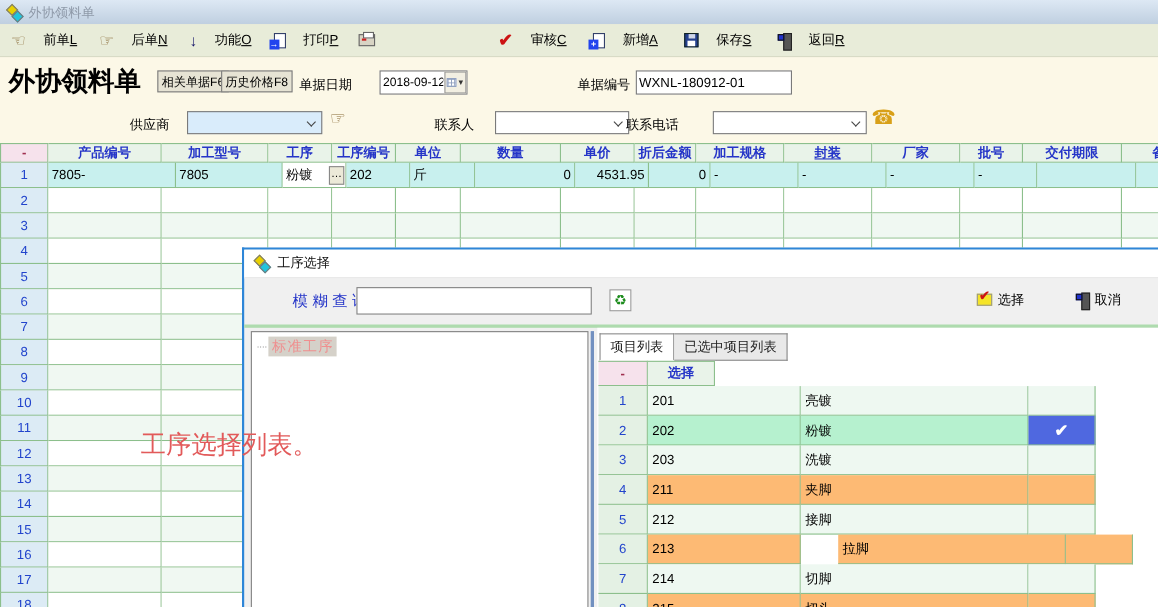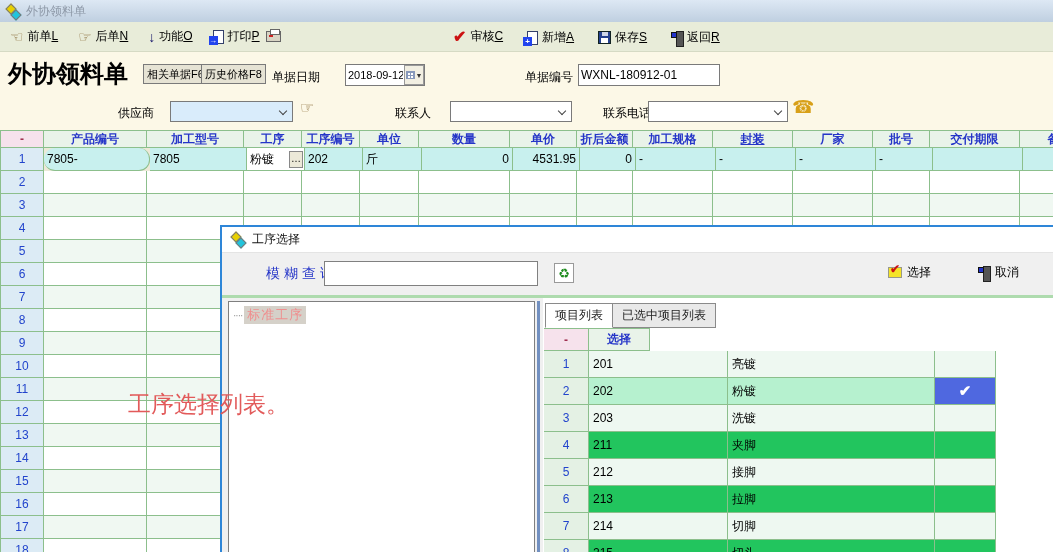--- a/index.html
+++ b/index.html
@@ -16,24 +16,24 @@
     background:linear-gradient(#dde8f4,#bfcfe0);display:flex;align-items:center;padding-left:5px}
   .titlebar .title{color:#8e99a8;font-size:12px;margin-left:6px}
   .diamond-icon{position:relative;width:15px;height:15px;display:inline-block;
     background:radial-gradient(circle at 8px 8px,#d02020 2px,transparent 2.6px)}
   .diamond-icon::before{content:"";position:absolute;left:2px;top:1px;width:6px;height:6px;background:#e8d000;transform:rotate(45deg);border:1px solid #777}
   .diamond-icon::after{content:"";position:absolute;left:7px;top:7px;width:6px;height:6px;background:#22c4dc;transform:rotate(45deg);border:1px solid #777}
 
   
   .toolbar{position:absolute;left:0;top:22px;width:1053px;height:30px;background:#e8ecd9;
     border-bottom:1px solid #d6dac4;display:flex;align-items:center}
-  .tb-item{display:flex;align-items:center;gap:4px;font-size:12px;color:#000;cursor:default}
+  .tb-item{display:flex;align-items:center;gap:16px;font-size:12px;color:#000;cursor:default}
   .tb-item u{text-decoration:underline}
   .tb-left{display:flex;align-items:center;gap:20px;margin-left:10px}
-  .tb-right{position:absolute;left:453px;display:flex;align-items:flex-end;gap:24px}
+  .tb-right{position:absolute;left:453px;display:flex;align-items:center;gap:24px}
   .ico{display:inline-flex;align-items:center;justify-content:center}
   .hand-left::before{content:"☜";font-size:15px;color:#8a6d3b}
   .hand-right::before{content:"☞";font-size:15px;color:#8a6d3b}
   .arrow-down::before{content:"↓";font-size:14px;font-weight:bold;color:#16166a}
   .red-check::before{content:"✔";font-size:16px;font-weight:bold;color:#cc1212}
   .doc{position:relative;width:11px;height:14px;background:#fff;border:1px solid #33406a}
   .doc::after{position:absolute;left:-5px;top:5px;width:9px;height:9px;background:#2244ee;color:#fff;
     font-size:8px;line-height:9px;text-align:center;font-weight:bold}
   .doc.plus::after{content:"+"}
   .doc.arrow::after{content:"→"}
@@ -100,21 +100,21 @@
   .tree-dots{color:#999;font-size:10px;letter-spacing:-1px;margin-right:2px}
   .tree-label{background:#d5d1c9;color:#ef8f8f;padding:0 3px;letter-spacing:1px}
   .splitter{position:absolute;left:315px;top:74px;width:3px;bottom:0;background:#7290c0}
   .right-panel{position:absolute;left:321px;top:71px;right:0;bottom:-2px;background:#fff}
   .tabs{display:flex;margin:6px 0 0 2px;height:24px;align-items:flex-end;font-size:12px}
   .tab{padding:3px 9px;border:1px solid #8a8a8a;cursor:default}
   .tab.active{background:#fff;border-bottom:1px solid #fff;color:#222}
   .tab.inactive{background:#e9e9e9;border-left:none;color:#222}
   .dlg-table{position:absolute;left:1px;top:30px}
   .dc{flex:0 0 auto;border-right:1px solid var(--g);border-bottom:1px solid var(--g);
-     font-size:12px;display:flex;align-items:center;padding:0 4px;overflow:hidden;background:#22c55e}
+     font-size:12px;display:flex;align-items:center;padding:0 4px;overflow:hidden;background:#fdba74}
   .dh{justify-content:center;color:var(--blue);font-weight:bold;background:#e9f3e9;border-top:1px solid var(--g)}
   .dhdash{background:#f6e2ec;color:#a03050}
   .dnum{justify-content:center;color:#2244cc;background:#e4f1e4}
   .dalt{background:#eef8f1}
   .dsel{background:#b6f1cf}
   .dchk{background:#4f68e0;color:#fff;font-weight:bold;font-size:15px;justify-content:center;padding:0}
 </style>
 </head>
 <body>
 
@@ -180,21 +180,21 @@
 
     <span class="lab" style="left:118px;top:53px">供应商</span>
     <div class="combo blue" style="left:170px;top:49px;width:123px">
         <span class="chev"></span>
       </div>
     <span class="hand-point" style="left:300px;top:46px">☞</span>
     <span class="lab" style="left:395px;top:53px">联系人</span>
     <div class="combo" style="left:450px;top:49px;width:122px">
         <span class="chev"></span>
       </div>
-    <span class="lab" style="left:603px;top:53px">联系电话</span>
+    <span class="lab" style="left:569px;top:53px">联系电话</span>
     <div class="combo" style="left:648px;top:49px;width:140px">
         <span class="chev"></span>
       </div>
     <span class="phone-ic" style="left:792px;top:44px">☎</span>
   </div>
 
   <div class="main-table">
       <div class="row">
         <div class="c h hdash bl" style="width: 44px; height: 18px;">-</div>
         <div class="c h" style="width: 103px; height: 18px;">产品编号</div>
@@ -207,21 +207,21 @@
         <div class="c h" style="width: 56px; height: 18px;">折后金额</div>
         <div class="c h" style="width: 80px; height: 18px;">加工规格</div>
         <div class="c h" style="width: 80px; height: 18px; text-decoration: underline;">封装</div>
         <div class="c h" style="width: 80px; height: 18px;">厂家</div>
         <div class="c h" style="width: 57px; height: 18px;">批号</div>
         <div class="c h" style="width: 90px; height: 18px;">交付期限</div>
         <div class="c h" style="width: 80px; height: 18px;">备注</div>
       </div>
       <div class="row">
         <div class="c num bl" style="width: 44px; height: 23px;">1</div>
-        <div class="c filled" style="width: 106px; height: 23px; border-radius: 11px;">7805-</div>
+        <div class="c filled" style="width: 116px; height: 23px;">7805-</div>
         <div class="c filled" style="width: 97px; height: 23px;">7805</div>
         <div class="c proc" style="width: 58px; height: 23px;">
           <span>粉镀</span>
           <div class="dots">…</div>
         </div>
         <div class="c filled" style="width: 58px; height: 23px;">202</div>
         <div class="c filled" style="width: 59px; height: 23px;">斤</div>
         <div class="c filled ra" style="width: 91px; height: 23px;">0</div>
         <div class="c filled ra" style="width: 67px; height: 23px;">4531.95</div>
         <div class="c filled ra" style="width: 56px; height: 23px;">0</div>
@@ -587,21 +587,21 @@
           </div>
           <div class="row">
             <div class="dc dnum" style="width: 45px; height: 27px;">5</div>
             <div class="dc dalt" style="width: 139px; height: 27px;">212</div>
             <div class="dc dalt" style="width: 207px; height: 27px;">接脚</div>
             <div class="dc dalt" style="width: 61px; height: 27px;"></div>
           </div>
           <div class="row">
             <div class="dc dnum" style="width: 45px; height: 27px;">6</div>
             <div class="dc" style="width: 139px; height: 27px;">213</div>
-            <div class="dc" style="width: 207px; height: 27px;">拉脚</div>
+            <div class="dc" style="width: 207px; height: 27px; margin-left: 34px;">拉脚</div>
             <div class="dc" style="width: 61px; height: 27px;"></div>
           </div>
           <div class="row">
             <div class="dc dnum" style="width: 45px; height: 27px;">7</div>
             <div class="dc dalt" style="width: 139px; height: 27px;">214</div>
             <div class="dc dalt" style="width: 207px; height: 27px;">切脚</div>
             <div class="dc dalt" style="width: 61px; height: 27px;"></div>
           </div>
           <div class="row">
             <div class="dc dnum" style="width: 45px; height: 27px;">8</div>

